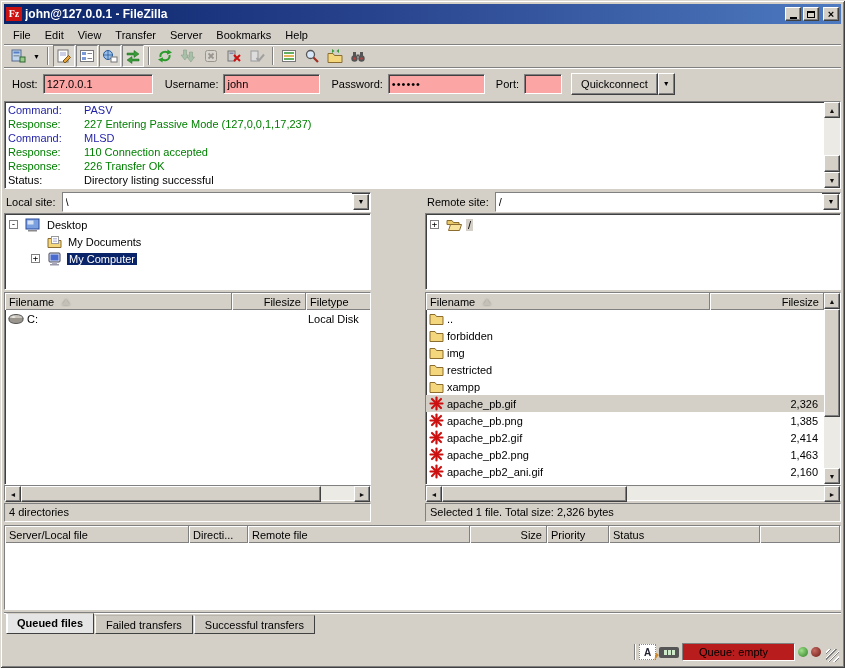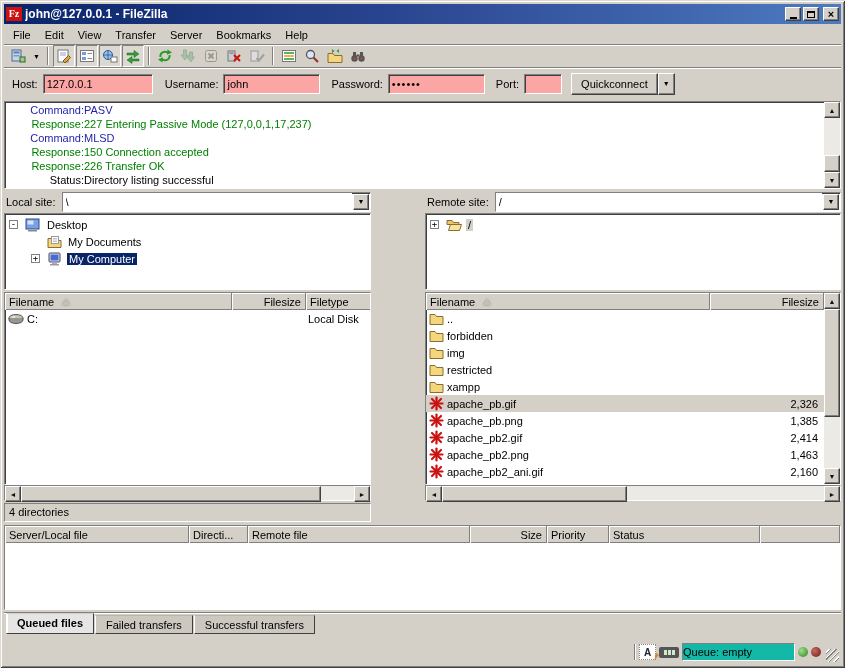--- a/index.html
+++ b/index.html
@@ -62,21 +62,21 @@
               border-color:#fff #404040 #404040 #fff; box-shadow:inset -1px -1px 0 #808080;
               font-family:"Liberation Sans",sans-serif; font-size:11px; }
   #quickconnect-drop { width:17px; height:22px; background:#d4d0c8; border:1px solid;
               border-color:#fff #404040 #404040 #fff; box-shadow:inset -1px -1px 0 #808080;
               font-size:7px; display:flex; align-items:center; justify-content:center; }
 
   
   #log { position:absolute; left:4px; top:101px; right:4px; height:88px; display:flex; }
   #log-content { flex:1; overflow:hidden; padding:1px 0 0 3px; }
   .log-line { height:14px; line-height:14px; white-space:nowrap; display:flex; }
-  .log-label { width:76px; flex:none;text-align:right; }
+  .log-label { width:76px; flex:none; }
   .log-command { color:#1f1fa8; }
   .log-response { color:#008000; }
   .log-status { color:#000; }
 
   
   .vscroll { width:16px; flex:none; background:#eceae4; display:flex; flex-direction:column; }
   .hscroll { height:16px; background:#eceae4; display:flex; }
   .sb-btn { width:16px; height:16px; flex:none; background:#d4d0c8; border:1px solid;
             border-color:#fff #404040 #404040 #fff; box-shadow:inset -1px -1px 0 #808080;
             display:flex; align-items:center; justify-content:center; font-size:7px; color:#111; }
@@ -161,22 +161,22 @@
   #sb-left { flex:1; height:18px; }
   .sb-divider { width:2px; height:16px; border-left:1px solid #808080; border-right:1px solid #fff; }
   #datatype-icon { width:17px; height:16px; background:#fff; border:1px dotted #888;
                    position:relative; font-weight:bold; font-size:10px; text-align:center;
                    line-height:15px; color:#223; }
   #datatype-icon .pencil { position:absolute; right:-2px; bottom:-1px; width:0; height:0;
                    border-left:4px solid transparent; border-top:7px solid #d08a2a; transform:rotate(40deg); }
   #speedlimit-icon { width:20px; height:11px; background:#555; border-radius:2px;
                      display:flex; align-items:center; justify-content:center; gap:1px; }
   #speedlimit-icon i { display:block; width:3px; height:5px; background:#cfeacb; }
-  #queue-status-box { width:113px; height:18px; background:#14b8a6; border:1px solid;
-                      border-color:#808080 #fff #fff #808080; padding:2px 0; white-space:nowrap; }
+  #queue-status-box { width:113px; height:18px; background:#b91c1c; border:1px solid;
+                      border-color:#808080 #fff #fff #808080; padding:2px 16px; white-space:nowrap; }
   .led { width:10px; height:10px; border-radius:50%; }
   #led-green { background:radial-gradient(circle at 35% 35%, #9ee08a, #2f7d22); }
   #led-red { background:radial-gradient(circle at 35% 35%, #c46a62, #6e1a14); }
   #resize-grip { width:13px; height:13px; margin-left:2px; align-self:flex-end;
      background:repeating-linear-gradient(135deg, transparent 0 2px, #fff 2px 3px, #808080 3px 4px); }
 
   svg { display:block; }
 </style>
 </head>
 <body>
@@ -339,21 +339,21 @@
       <div class="log-line log-response">
           <span class="log-label">Response:</span>
           <span>227 Entering Passive Mode (127,0,0,1,17,237)</span>
         </div>
       <div class="log-line log-command">
           <span class="log-label">Command:</span>
           <span>MLSD</span>
         </div>
       <div class="log-line log-response">
           <span class="log-label">Response:</span>
-          <span>150 Connection accepted</span>
+          <span>110 Connection accepted</span>
         </div>
       <div class="log-line log-response">
           <span class="log-label">Response:</span>
           <span>226 Transfer OK</span>
         </div>
       <div class="log-line log-status">
           <span class="log-label">Status:</span>
           <span>Directory listing successful</span>
         </div>
     </div>
@@ -620,20 +620,21 @@
         <div class="sb-track"></div>
         <div class="sb-btn">▼</div>
       </div>
     </div>
     <div class="hscroll sunken-flat">
       <div class="sb-btn">◄</div>
       <div class="sb-thumb-h" style="width:185px"></div>
       <div class="sb-track"></div>
       <div class="sb-btn">►</div>
     </div>
+    <div class="pane-status">Selected 1 file. Total size: 2,326 bytes</div>
   </div>
 
   <div id="queue-panel" class="sunken-flat">
     <div id="queue-header">
       <div class="hcell qc0">Server/Local file</div>
       <div class="hcell qc1">Directi...</div>
       <div class="hcell qc2">Remote file</div>
       <div class="hcell qc3 right">Size</div>
       <div class="hcell qc4">Priority</div>
       <div class="hcell qc5">Status</div>

